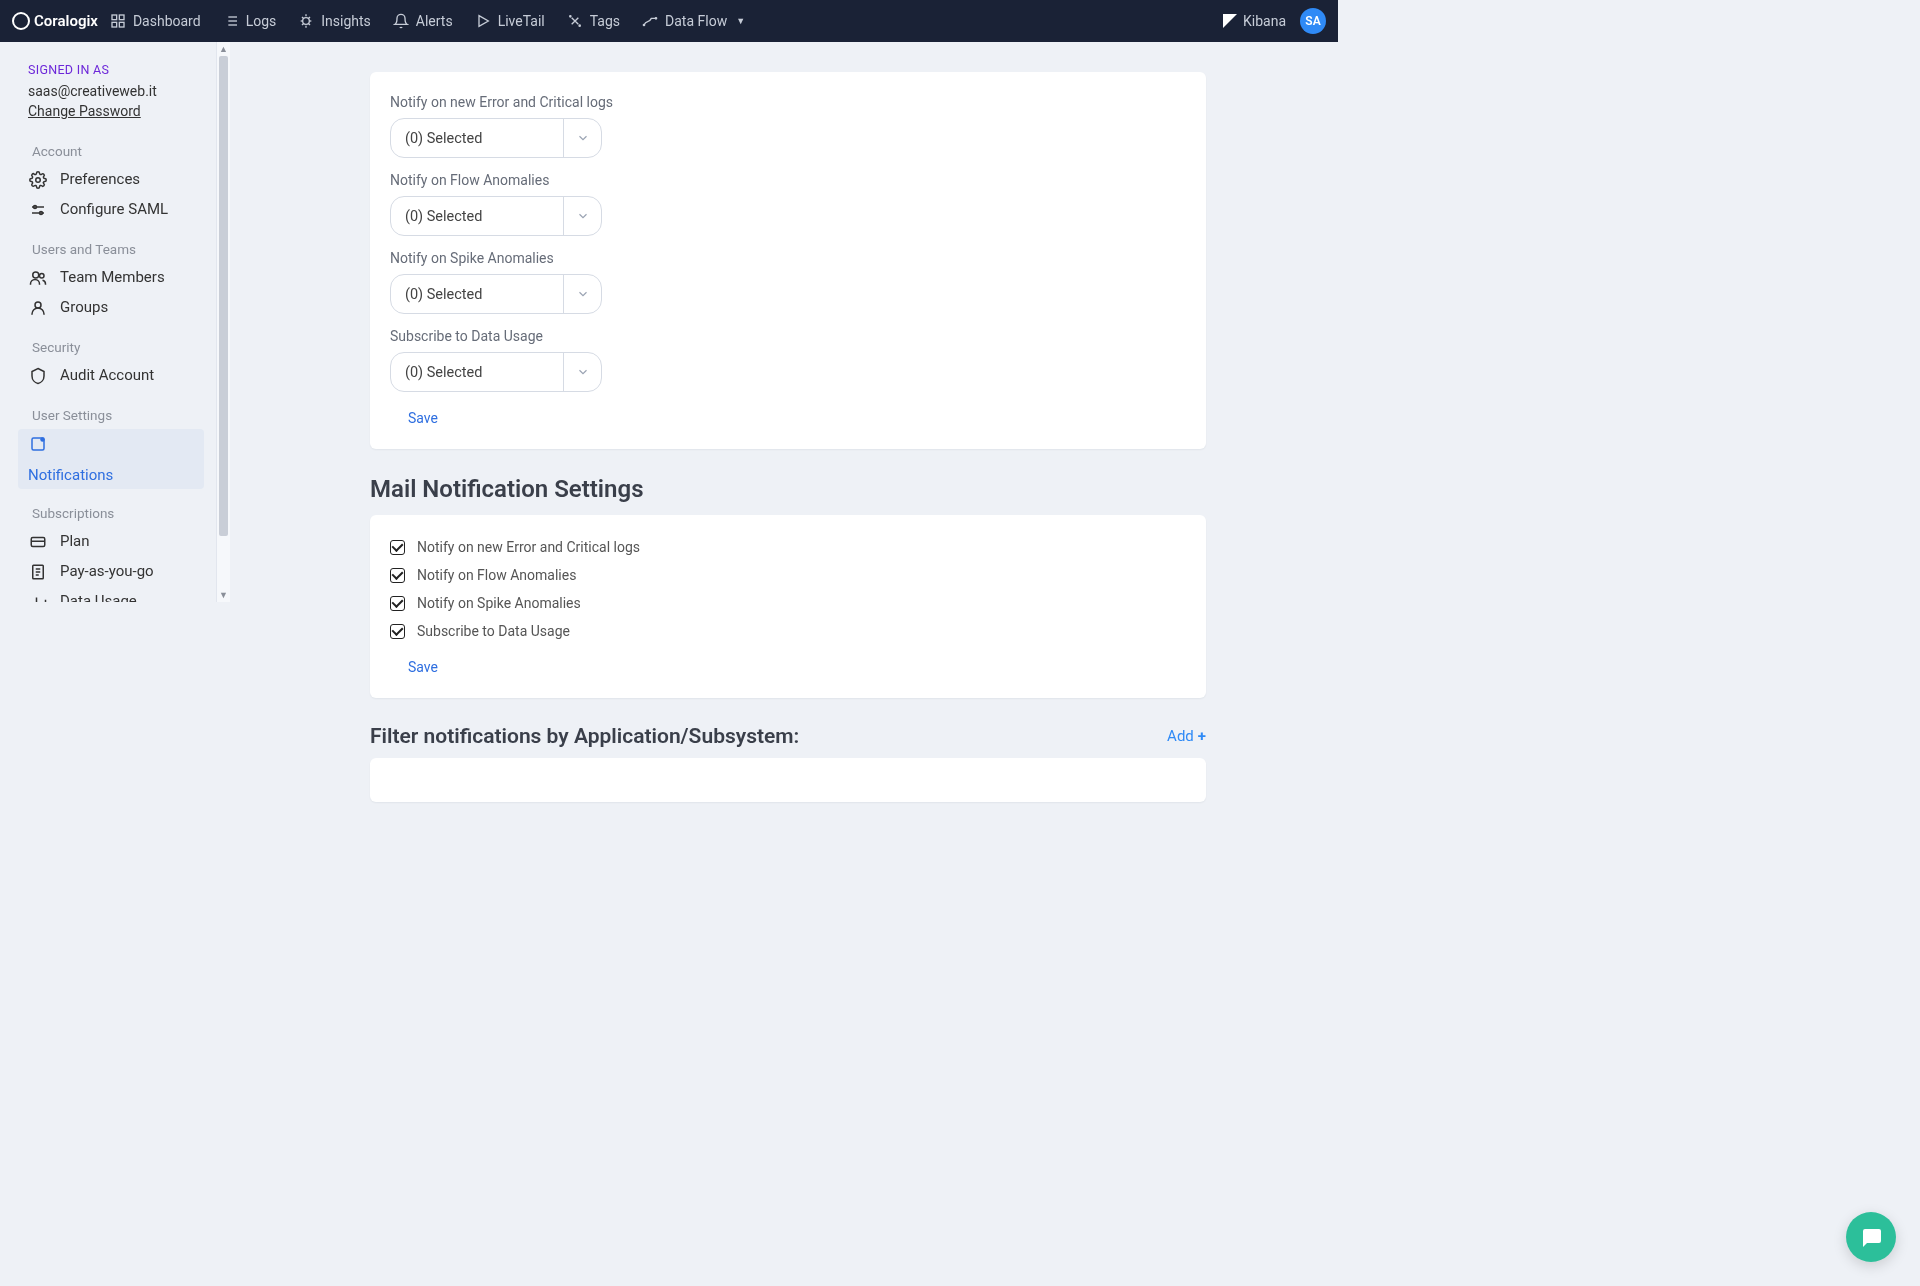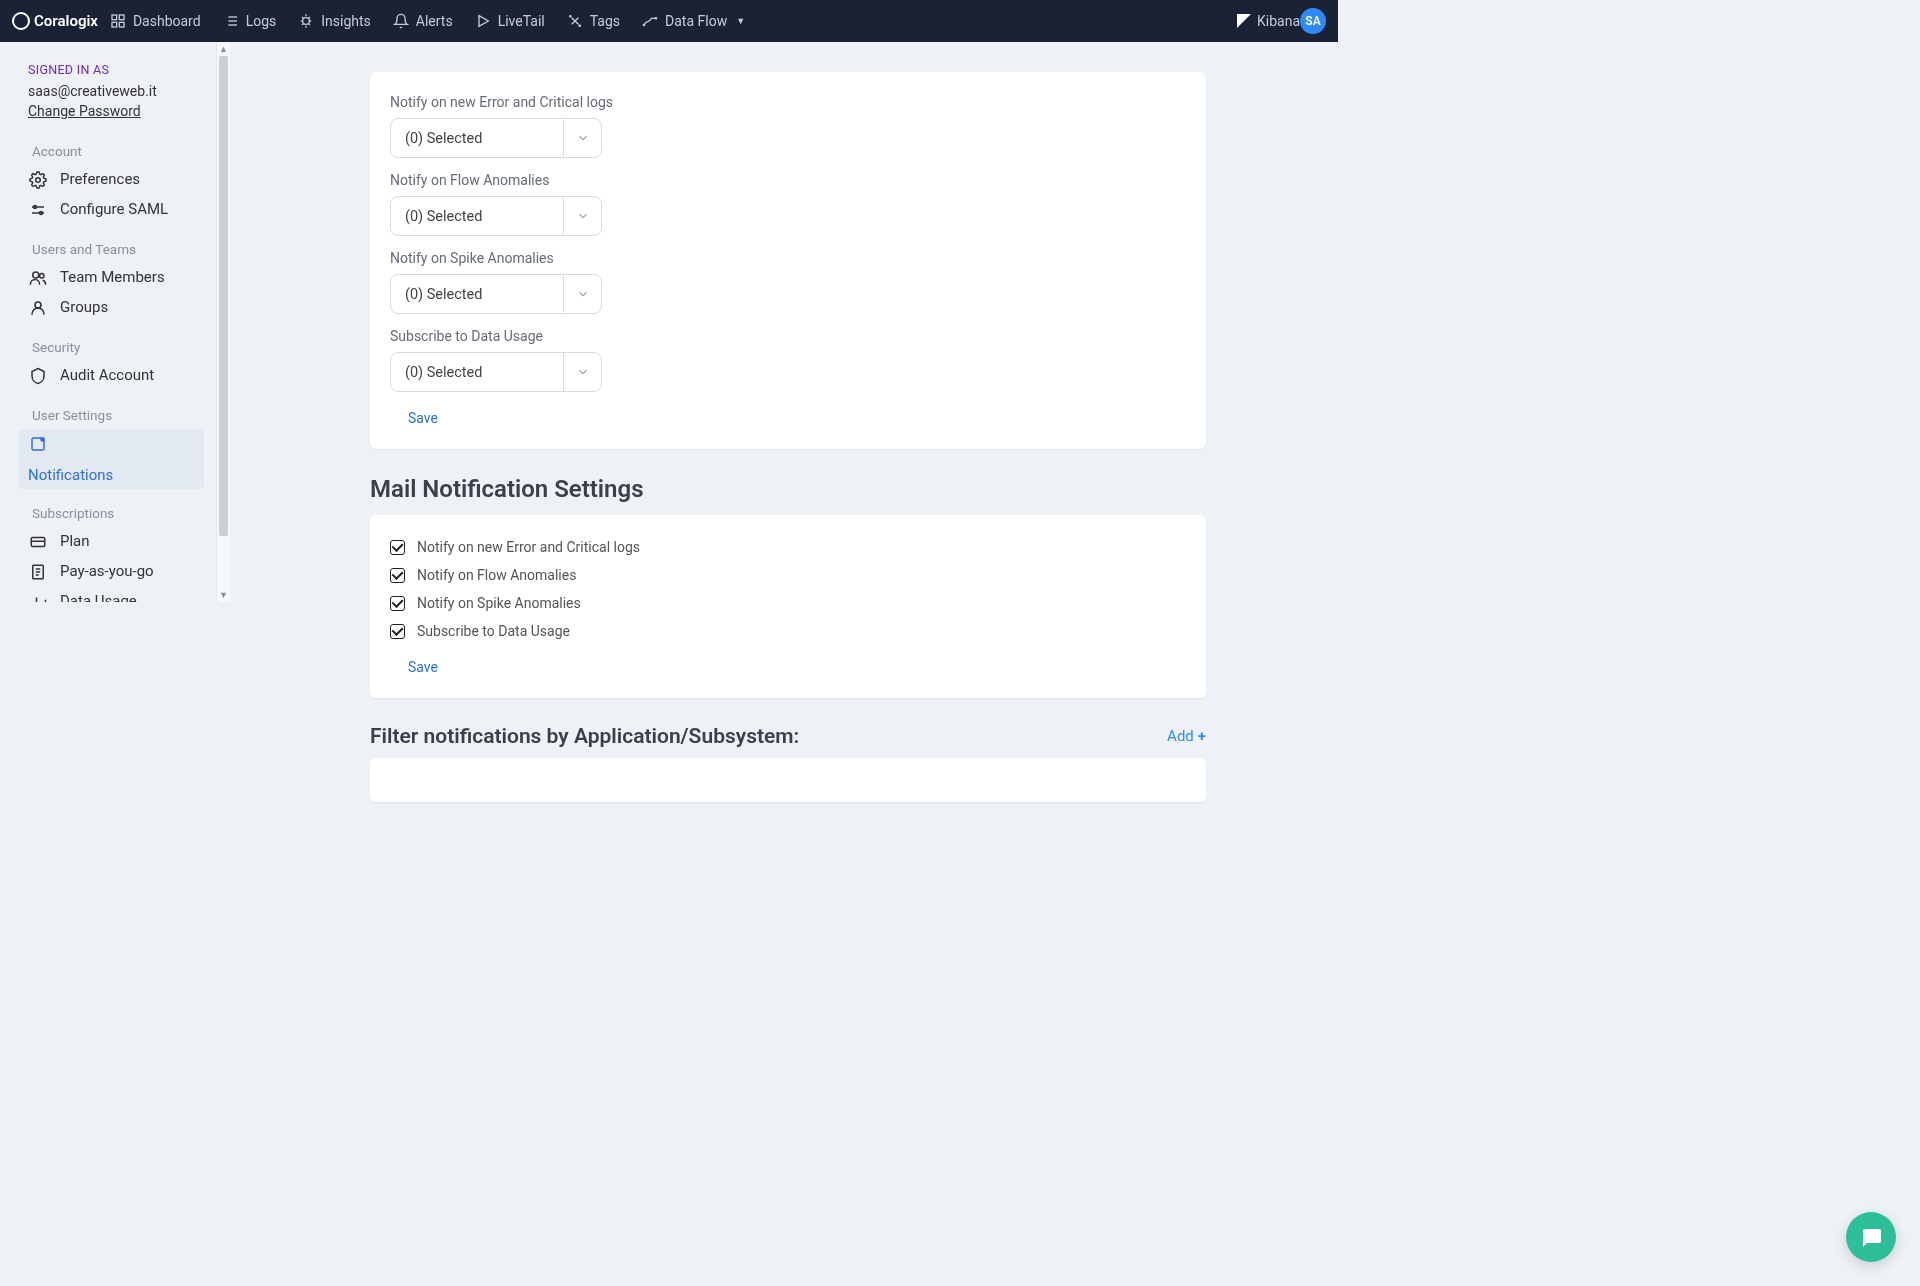--- a/index.html
+++ b/index.html
@@ -53,20 +53,21 @@
       font-size: 14px;
       color: #c6ccd7;
       cursor: pointer;
     }
     .nav-item svg { width: 16px; height: 16px; stroke: #c6ccd7; fill: none; }
     .nav-caret { font-size: 9px; margin-left: 2px; }
     .topbar-right {
       margin-left: auto;
       display: flex;
       align-items: center;
+      gap: 14px;
     }
     .kibana-link {
       display: flex;
       align-items: center;
       gap: 6px;
       color: #c6ccd7;
       font-size: 14px;
     }
     .kibana-link .kibana-icon {
       width: 14px; height: 14px;
@@ -201,21 +202,21 @@
     .field-label {
       font-size: 14px;
       color: #666c78;
       margin-bottom: 8px;
       margin-top: 4px;
     }
     .select {
       width: 212px;
       height: 40px;
       border: 1px solid #d6dbe4;
-      border-radius: 8px;
+      border-radius: 14px;
       display: flex;
       align-items: stretch;
       margin-bottom: 14px;
       cursor: pointer;
       background: #fff;
     }
     .select .value {
       flex: 1;
       padding: 0 14px;
       display: flex;

